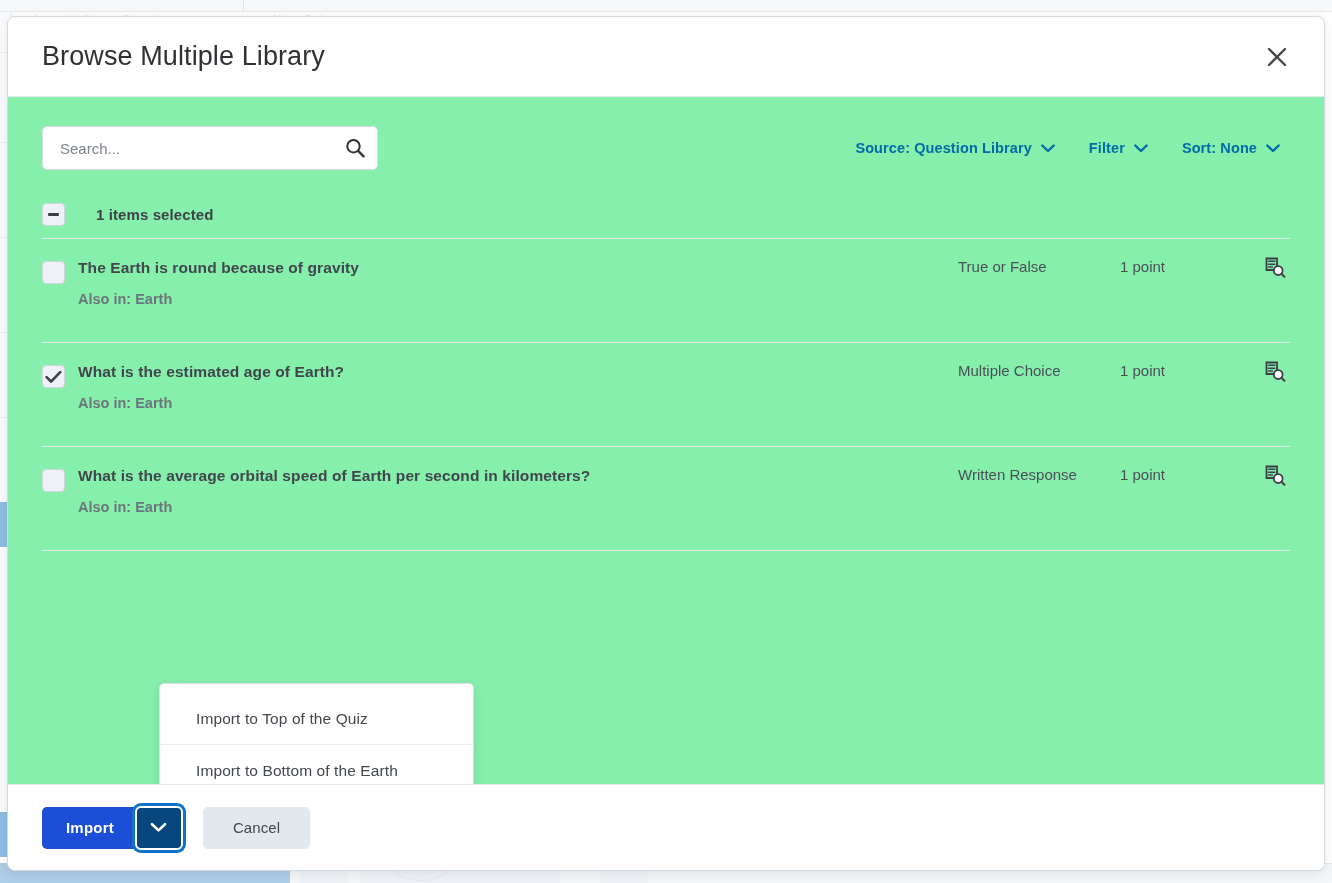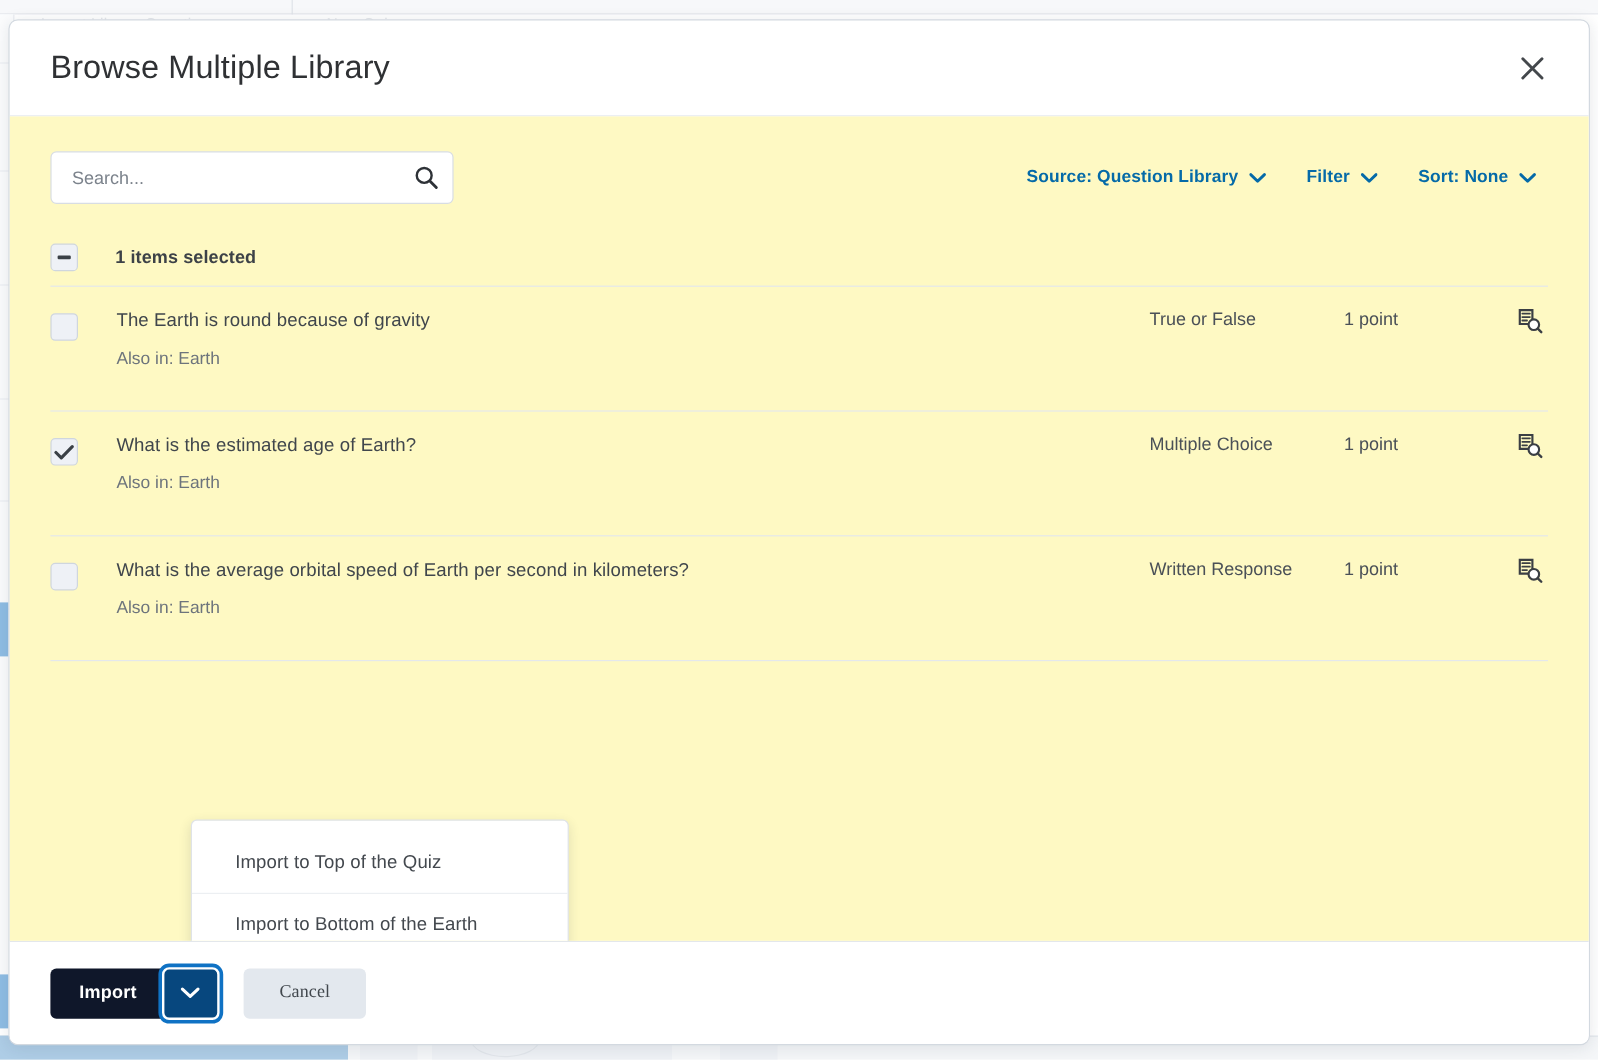--- a/index.html
+++ b/index.html
@@ -136,21 +136,21 @@
     justify-content: center;
     background: transparent;
     border: none;
     cursor: pointer;
     border-radius: 4px;
   }
   .close-btn svg { display: block; }
 
   .modal-body {
     flex: 1 1 auto;
-    background: #fef9c3;
+    background: #86efac;
     position: relative;
     padding: 0 34px;
     overflow: hidden;
   }
 
   
   .toolbar {
     display: flex;
     align-items: center;
     justify-content: space-between;
@@ -253,23 +253,24 @@
   .qrow {
     display: flex;
     align-items: flex-start;
     border-bottom: 1px solid #e4e8ec;
     height: 104px;
     padding-top: 16px;
     position: relative;
   }
   .qrow .cb { margin-top: 6px; }
   .qtext-col {
-    margin-left: 32px;
+    margin-left: 13px;
     flex: 1 1 auto;
     min-width: 0;
+    font-weight: bold;
   }
   .qtitle {
     font-size: 15.5px;
     color: #40464c;
     line-height: 26px;
     letter-spacing: .1px;
   }
   .qsub {
     font-size: 14.5px;
     color: #6d747c;
@@ -334,21 +335,21 @@
     padding: 0 34px;
     gap: 21px;
   }
   .split-btn {
     display: flex;
     align-items: stretch;
     position: relative;
     height: 42px;
   }
   .split-main {
-    background: #0f172a;
+    background: #1d4ed8;
     color: #ffffff;
     font-size: 15px;
     font-weight: bold;
     border: none;
     border-radius: 5px 0 0 5px;
     padding: 0 26px 0 24px;
     cursor: pointer;
     font-family: "Liberation Sans", sans-serif;
     letter-spacing: .2px;
   }
@@ -371,21 +372,21 @@
   }
   .cancel-btn {
     background: #e3e8ee;
     color: #41474d;
     border: none;
     border-radius: 5px;
     height: 42px;
     padding: 0 30px;
     font-size: 15px;
     cursor: pointer;
-    font-family: Liberation Serif, serif;
+    font-family: Liberation Sans, sans-serif;
     letter-spacing: .1px;
   }
 </style>
 </head>
 <body>
 
 <div id="app-background">
   <div class="bg-topstrip">
     <div class="bg-topstrip-divider"></div>
   </div>

